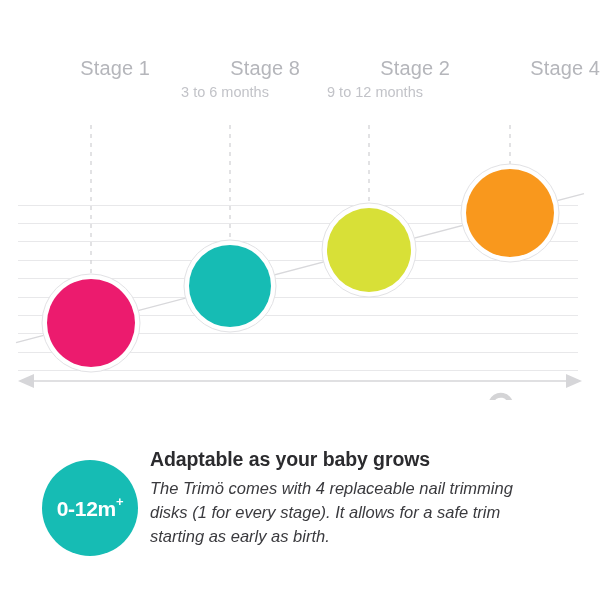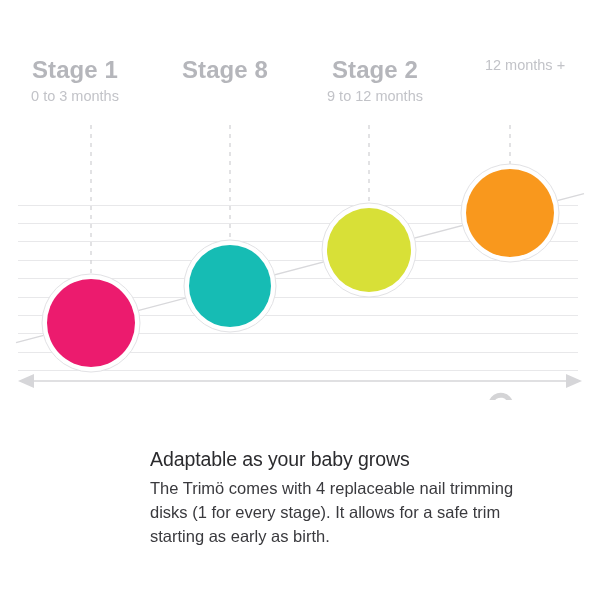--- a/index.html
+++ b/index.html
@@ -31,26 +31,27 @@
     height: 62px;
     display: flex;
     flex-direction: row;
   }
   .stage-label-col {
     flex: 1 1 0;
     text-align: center;
     line-height: 1.0;
   }
   .stage-title {
-    font-size: 24px;
-    font-weight: bold;
+    font-size: 20px;
+    font-weight: normal;
     color: #b5b6bb;
     letter-spacing: 0.1px;
     display: block;
     margin-bottom: 7px;
+    text-align: right;
   }
   .stage-sub {
     font-size: 14.5px;
     font-weight: normal;
     color: #c2c3c8;
     display: block;
   }
 
   
   #chart-area {
@@ -101,53 +102,54 @@
     left: 0px;
   }
   #info-text {
     position: absolute;
     left: 150px;
     top: 448px;
     width: 420px;
   }
   #info-heading {
     font-size: 19.5px;
-    font-weight: normal;
+    font-weight: bold;
     color: #2b2b2e;
     margin: 0 0 6px 0;
     letter-spacing: -0.1px;
     line-height: 1.2;
   }
   #info-body {
     font-size: 16.5px;
     color: #3a3a3e;
     line-height: 1.45;
     margin: 0;
     max-width: 400px;
+    font-style: italic;
   }
 </style>
 </head>
 <body>
 
 <div id="root">
 
   <div class="stage-labels">
     <div class="stage-label-col">
       <span class="stage-title">Stage 1</span>
-      <span class="stage-sub">0 to 3 months</span>
     </div>
     <div class="stage-label-col">
       <span class="stage-title">Stage 8</span>
+      <span class="stage-sub">3 to 6 months</span>
     </div>
     <div class="stage-label-col">
       <span class="stage-title">Stage 2</span>
       <span class="stage-sub">9 to 12 months</span>
     </div>
     <div class="stage-label-col">
-      <span class="stage-sub">12 months +</span>
+      <span class="stage-title">Stage 4</span>
     </div>
   </div>
 
   <div id="chart-area">
     <svg id="chart-svg" width="600" height="280" viewBox="0 0 600 280" xmlns="http://www.w3.org/2000/svg">
 
       <g id="gridlines" stroke="#e8e8ea" stroke-width="1" shape-rendering="crispEdges">
           <line x1="18" x2="578" y1="85" y2="85" stroke="#e8e8ea"></line>
           <line x1="18" x2="578" y1="103.4" y2="103.4" stroke="#e8e8ea"></line>
           <line x1="18" x2="578" y1="121.8" y2="121.8" stroke="#e8e8ea"></line>
@@ -205,19 +207,22 @@
       <g id="axis-arrow" stroke="#d6d6d9" fill="#d6d6d9">
         <line x1="26" y1="261" x2="574" y2="261" stroke-width="1.6"></line>
         <polygon points="18,261 34,254 34,268" stroke="none"></polygon>
         <polygon points="582,261 566,254 566,268" stroke="none"></polygon>
       </g>
     </svg>
   </div>
 
   <div id="info-block"></div>
 
+  <div id="badge">
+    <span id="badge-text"><span>0-12m</span><span id="badge-sup">+</span></span>
+  </div>
 
   <div id="info-text">
     <p id="info-heading">Adaptable as your baby grows</p>
     <p id="info-body">The Trimö comes with 4 replaceable nail trimming disks (1 for every stage). It allows for a safe trim starting as early as birth.</p>
   </div>
 
 </div>
 
 </body></html>

